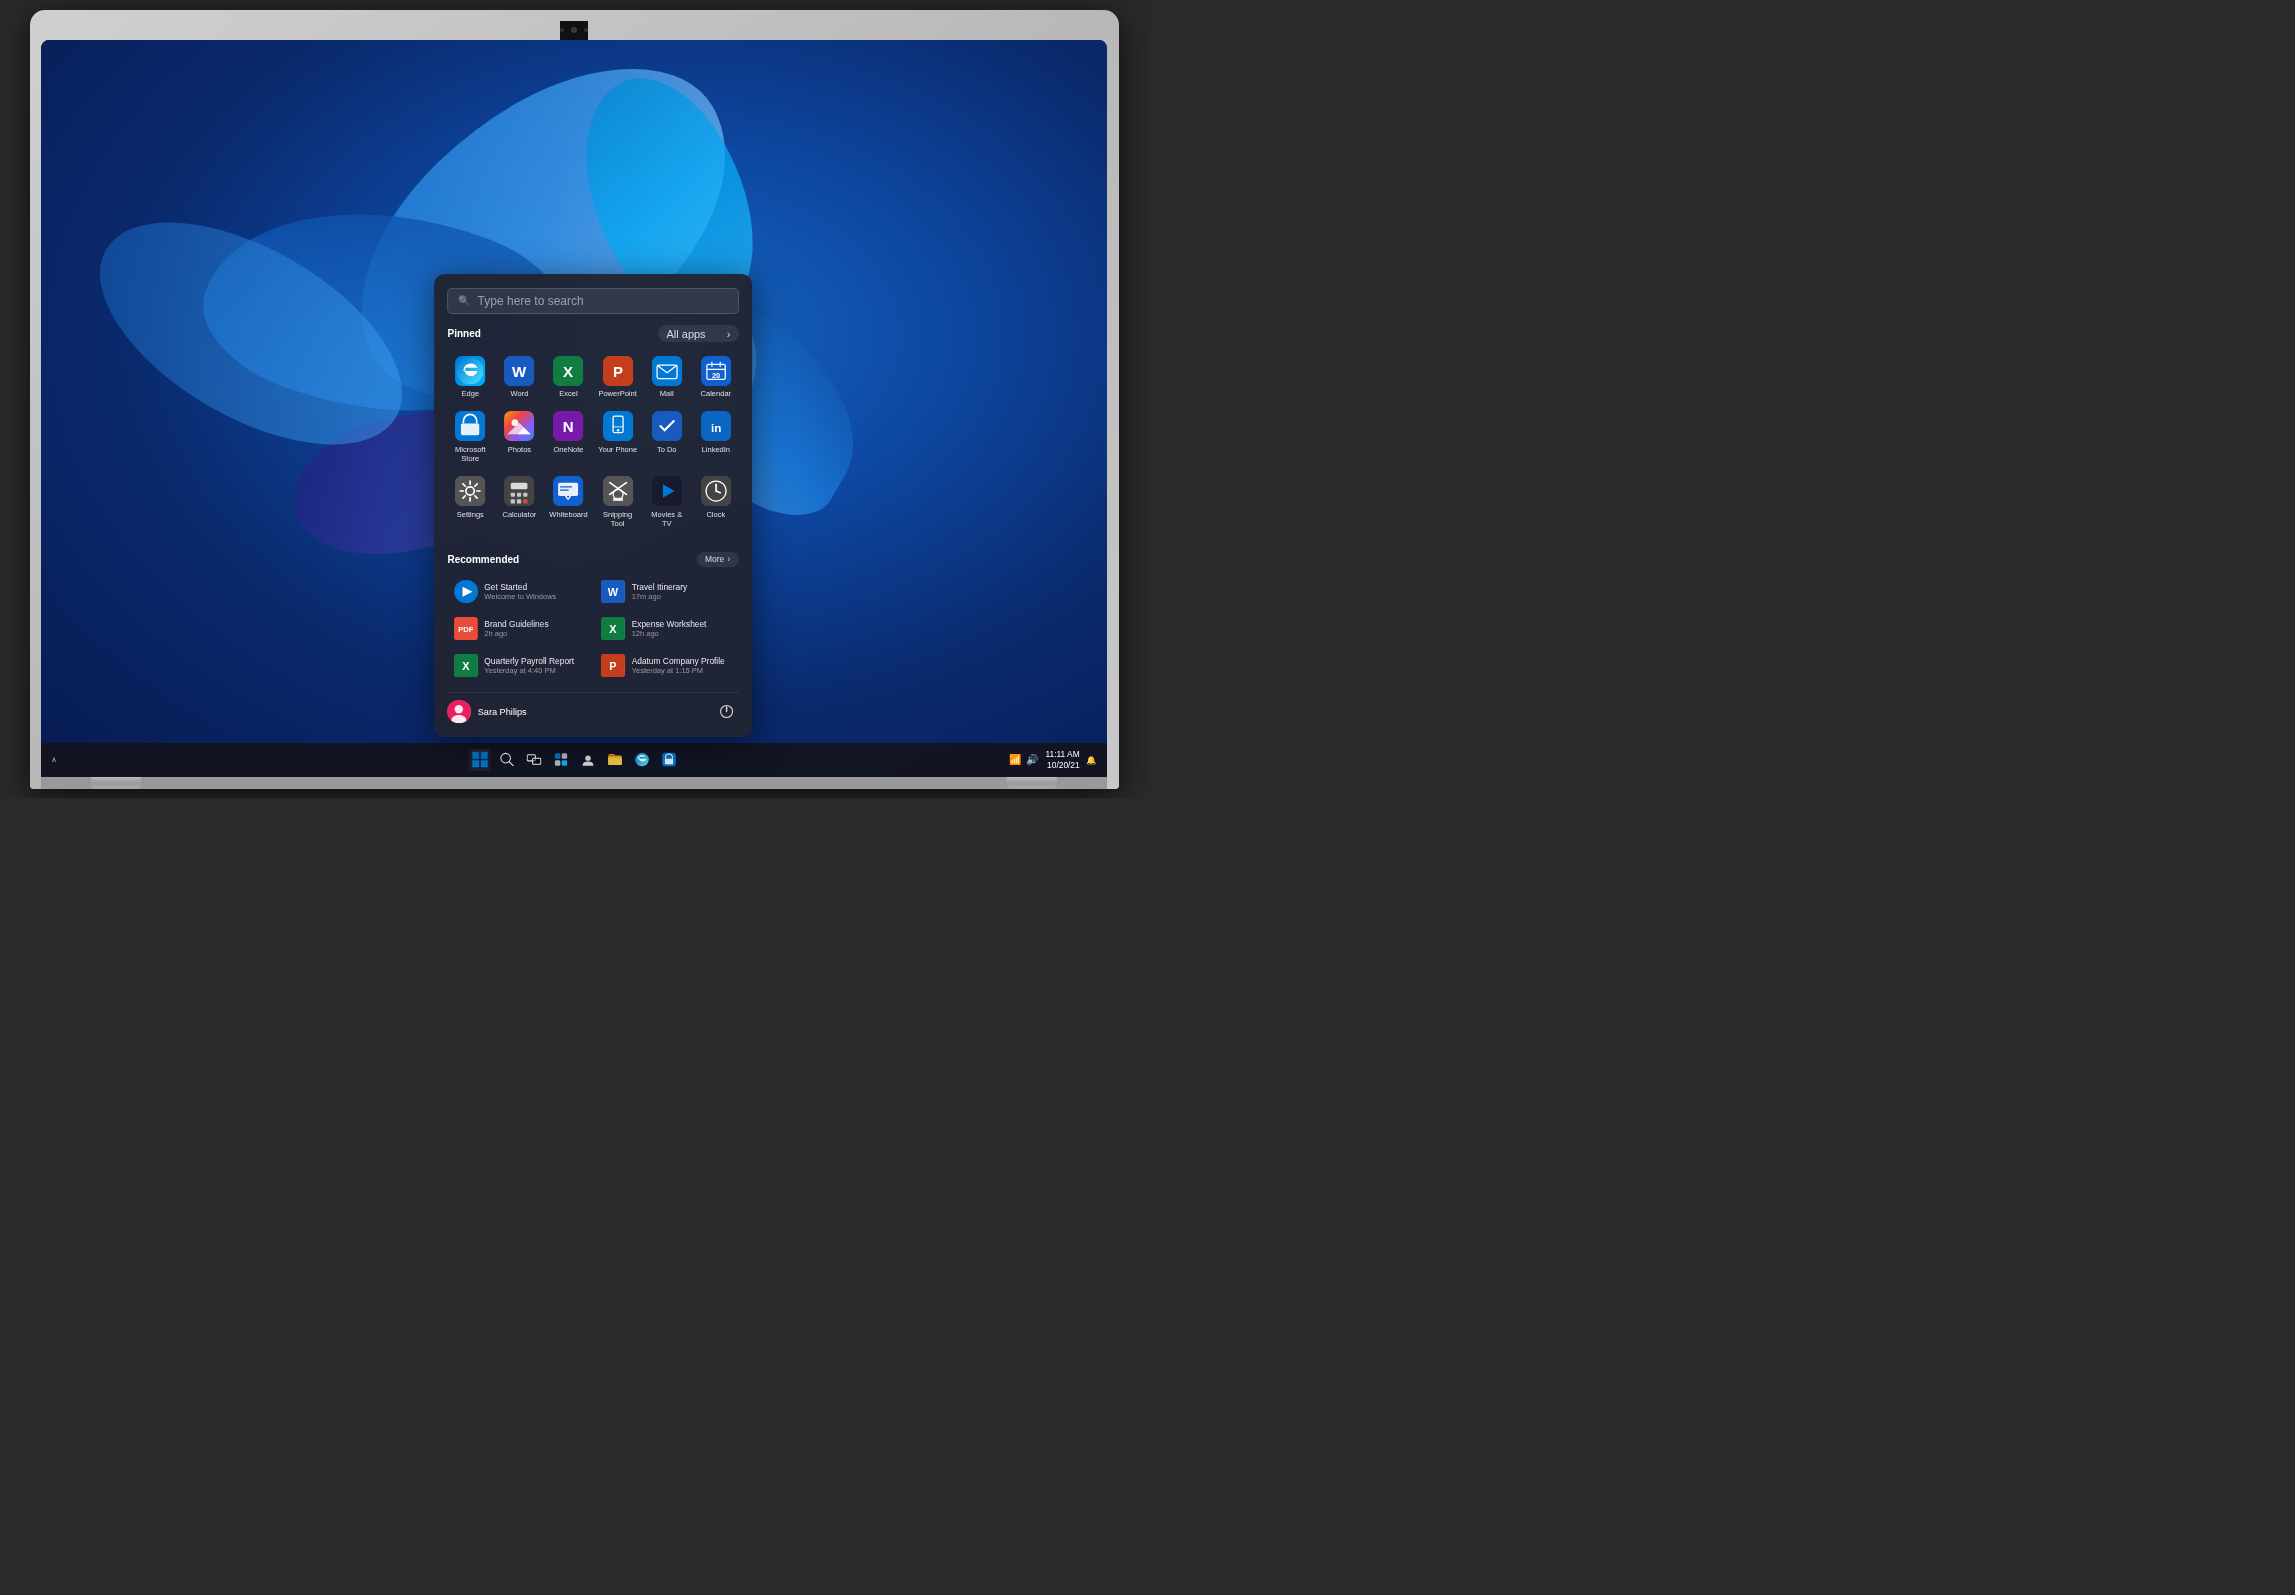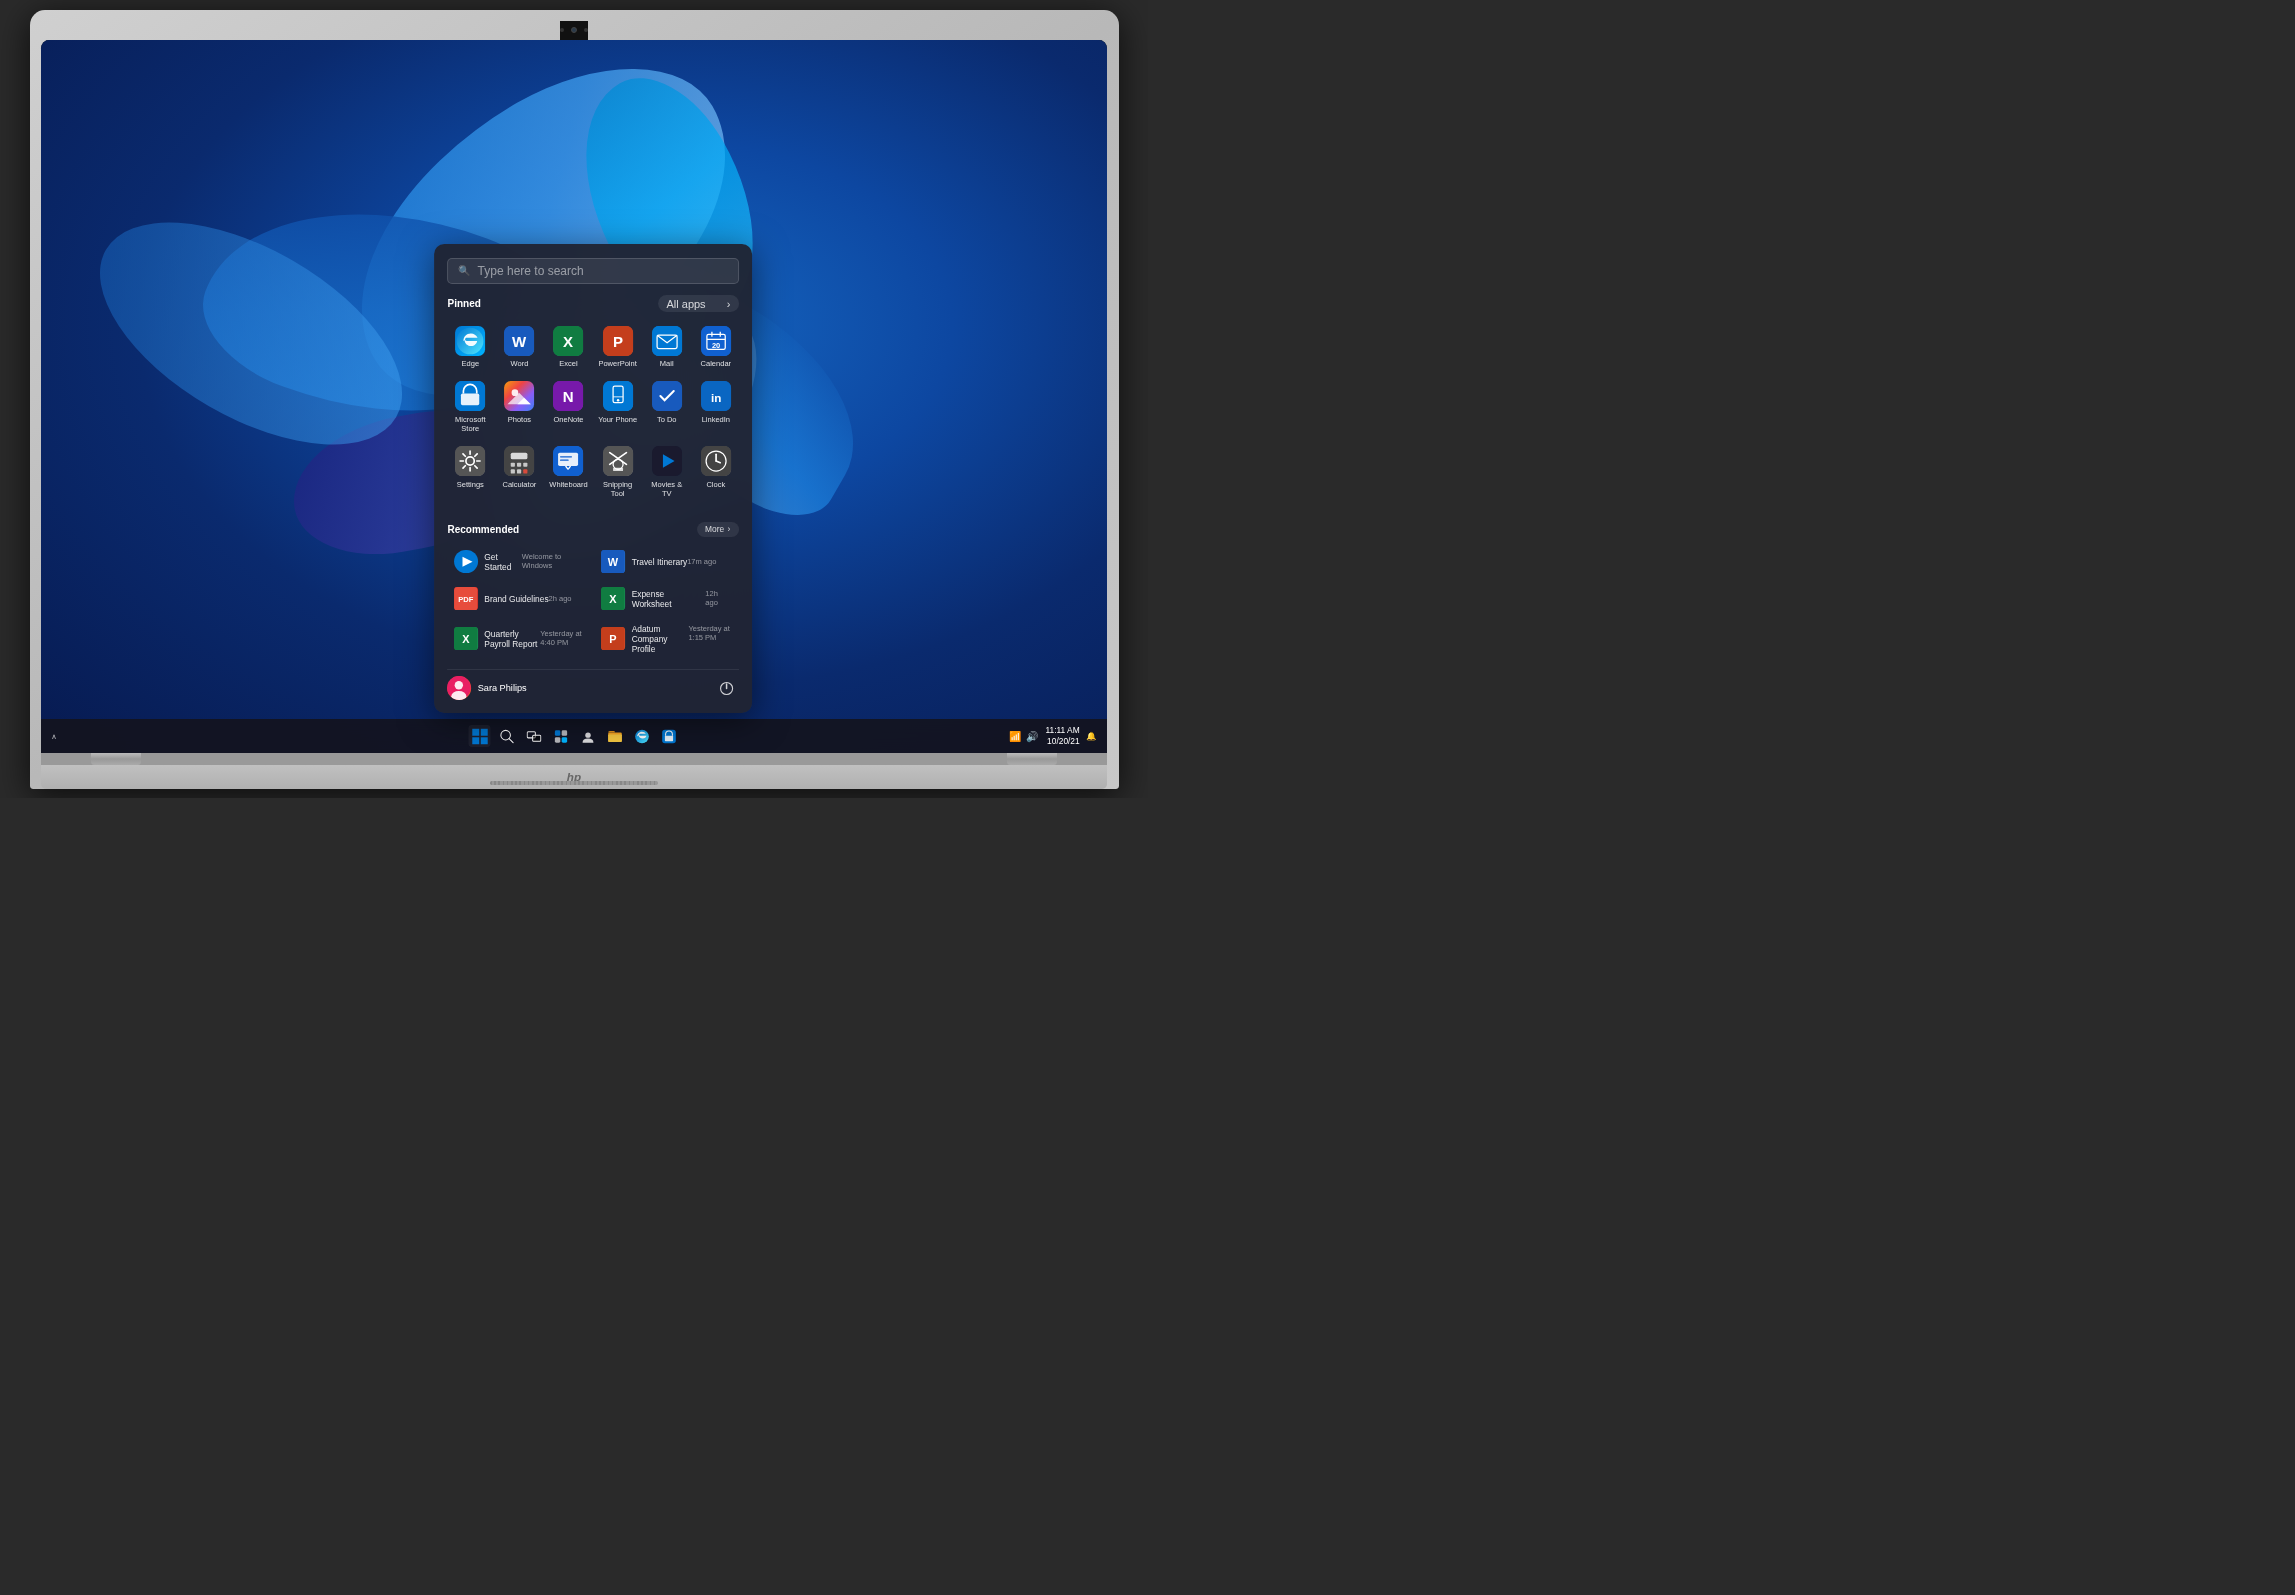--- a/index.html
+++ b/index.html
@@ -342,21 +342,21 @@
       border-radius: 3.4px;
       display: flex;
       align-items: center;
       justify-content: center;
       font-size: 11.7px;
       flex-shrink: 0;
     }
 
     .rec-text {
       display: flex;
-      flex-direction: row;
+      flex-direction: column;
     }
     .rec-name {
       font-size: 8.4px;
       color: rgba(255,255,255,0.9);
       font-weight: 500;
     }
     .rec-time {
       font-size: 7.5px;
       color: rgba(255,255,255,0.5);
     }
@@ -922,18 +922,14 @@
           <span style="font-size:8.4px;">🔔</span>
         </div>
       </div>
     </div>
   </div>
 
   <div class="hinges">
     <div class="hinge"></div>
     <div class="hinge"></div>
   </div>
-  <div class="laptop-bottom">
-    <span class="hp-logo">hp</span>
-    <div class="speaker-grille" style="position:absolute;bottom:3.4px;"></div>
-  </div>
 </div>
 
 
 </body></html>

